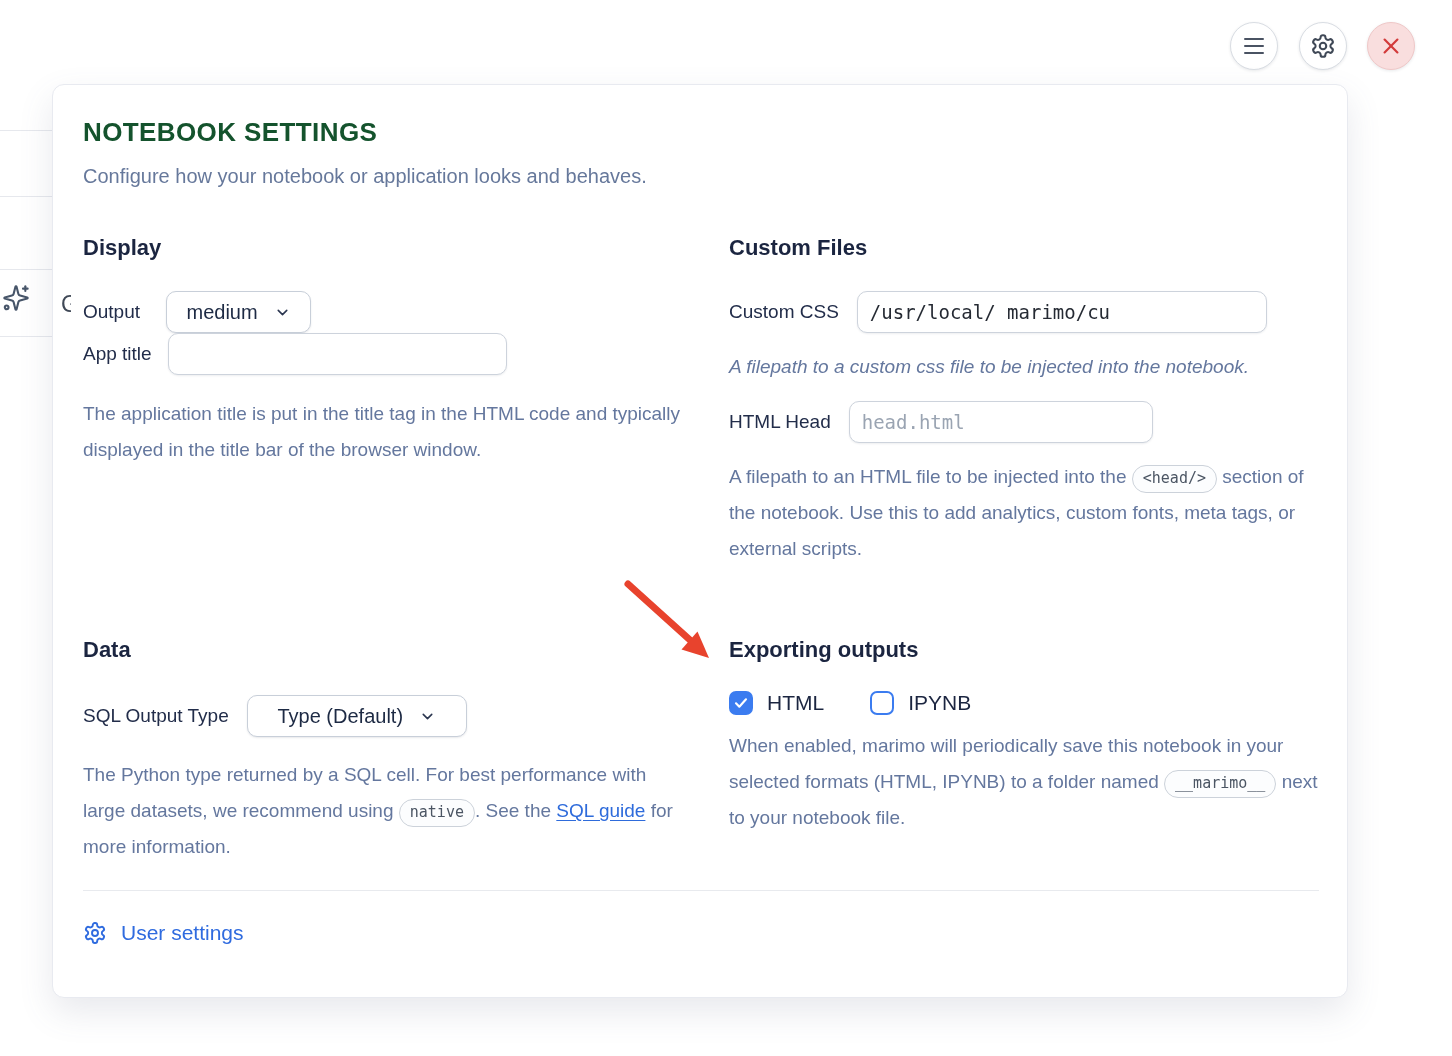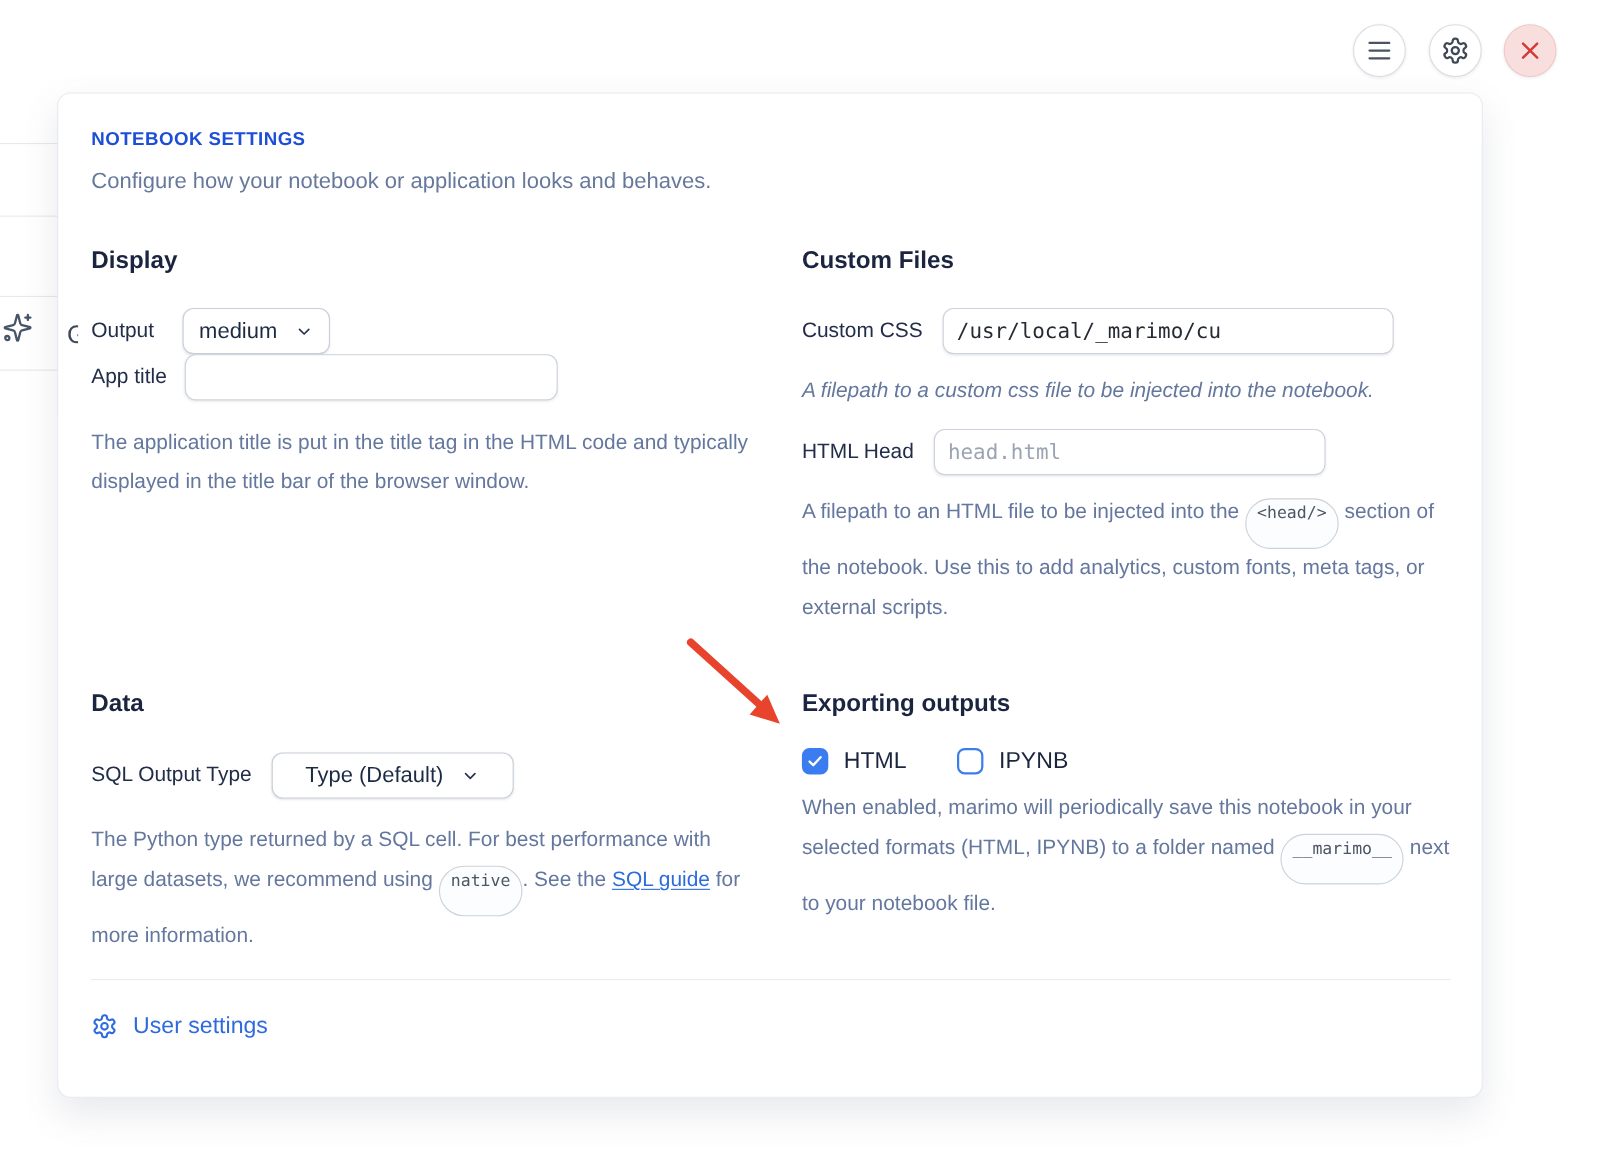--- a/index.html
+++ b/index.html
@@ -20,21 +20,21 @@
                 display:flex; align-items:center; justify-content:center; cursor:pointer; }
   .circle-btn.menu { left:1230px; }
   .circle-btn.gear { left:1299px; }
   .circle-btn.close { left:1367px; background:#f9dede; border-color:#efc8c8; }
   .menu-lines span { display:block; width:20px; height:2.6px; background:#4a5363; border-radius:2px; margin:4.6px 0; }
 
   
   .dialog { position:absolute; left:52px; top:84px; width:1296px; height:914px; z-index:10;
             background:#ffffff; border:1px solid #e8eaf0; border-radius:12px;
             box-shadow:0 14px 34px rgba(90,100,130,.14); padding:32px 28px 0 30px; }
-  .dlg-title { font-size:17px; font-weight:700; letter-spacing:.4px; color:#1d4ed8; }
+  .dlg-title { font-size:26px; font-weight:700; letter-spacing:.4px; color:#14532d; }
   .dlg-sub { margin-top:17px; font-size:20px; color:#66789b; }
 
   .grid { margin-top:47px; display:grid; grid-template-columns:614px 592px; column-gap:32px; }
   .cell-r1 { min-height:402px; }
 
   h3.sec { font-size:22px; font-weight:700; color:#1b2540; }
 
   .frow { display:flex; align-items:center; }
   .flabel { font-size:19px; color:#222d4a; }
 
@@ -44,21 +44,21 @@
   .chev { display:flex; color:#2b3650; }
 
   input.tbox { height:42px; border:1px solid #cdd3dc; border-radius:10px; background:#fff;
                box-shadow:0 1px 2px rgba(30,40,60,.08); padding:0 12px;
                font-family:"DejaVu Sans Mono", monospace; font-size:19px; color:#252a33; }
   input.tbox::placeholder { color:#9aa4b2; }
 
   p.desc { font-size:19px; line-height:36px; color:#64779e; }
 
   .pill { display:inline-block; border:1px solid #ccd2da; border-radius:999px; background:#fcfdfe;
-          padding:0 10px 20px; font-family:"DejaVu Sans Mono", monospace; font-size:15px;
+          padding:0 10px 2px; font-family:"DejaVu Sans Mono", monospace; font-size:15px;
           color:#4b5563; line-height:24px; }
   a.inline-link { color:#2e6bdb; text-decoration:underline; text-underline-offset:3px; cursor:pointer; }
 
   .checkbox { width:24px; height:24px; border-radius:7px; border:2px solid #3b7cf0; background:#fff;
               display:inline-flex; align-items:center; justify-content:center; cursor:pointer; }
   .checkbox svg { visibility:hidden; }
   .checkbox.checked { background:#3b7cf0; border-color:#3b7cf0; }
   .checkbox.checked svg { visibility:visible; }
   .cb-label { font-size:21px; color:#1b2540; }
 
@@ -115,21 +115,21 @@
   <div class="dialog">
     <div class="dlg-title">NOTEBOOK SETTINGS</div>
     <div class="dlg-sub">Configure how your notebook or application looks and behaves.</div>
 
     <div class="grid">
 
       <div class="cell-r1">
         <h3 class="sec">Display</h3>
         <div class="frow" style="margin-top:30px; gap:26px;">
           <span class="flabel">Output</span>
-          <div class="selectbox" style="width:134px">
+          <div class="selectbox" style="width:145px">
             <span>medium</span>
             <span class="chev">
               <svg width="17" height="17" viewBox="0 0 24 24" fill="none" stroke="currentColor" stroke-width="2.2" stroke-linecap="round" stroke-linejoin="round">
                   <path d="m6 9 6 6 6-6"></path>
                 </svg>
             </span>
           </div>
         </div>
         <div class="frow" style="gap:16px;">
           <span class="flabel">App title</span>
@@ -140,21 +140,21 @@
 
       <div class="cell-r1">
         <h3 class="sec">Custom Files</h3>
         <div class="frow" style="margin-top:30px; gap:18px;align-items:center;">
           <span class="flabel">Custom CSS</span>
           <input class="tbox" style="width: 410px;" type="text" value="/usr/local/_marimo/cu">
         </div>
         <p class="desc" style="margin-top:16px; max-width:592px;font-style:italic;">A filepath to a custom css file to be injected into the notebook.</p>
         <div class="frow" style="margin-top:16px; gap:18px;">
           <span class="flabel">HTML Head</span>
-          <input class="tbox" style="width: 356px;" type="text" placeholder="head.html">
+          <input class="tbox" style="width: 304px;" type="text" placeholder="head.html">
         </div>
         <p class="desc" style="margin-top:16px; max-width:592px;">
           <span>A filepath to an HTML file to be injected into the </span><span class="pill">&lt;head/&gt;</span><span> section of the notebook. Use this to add analytics, custom fonts, meta tags, or external scripts.</span>
         </p>
       </div>
 
       <div>
         <h3 class="sec">Data</h3>
         <div class="frow" style="margin-top:32px; gap:18px;">
           <span class="flabel">SQL Output Type</span>

